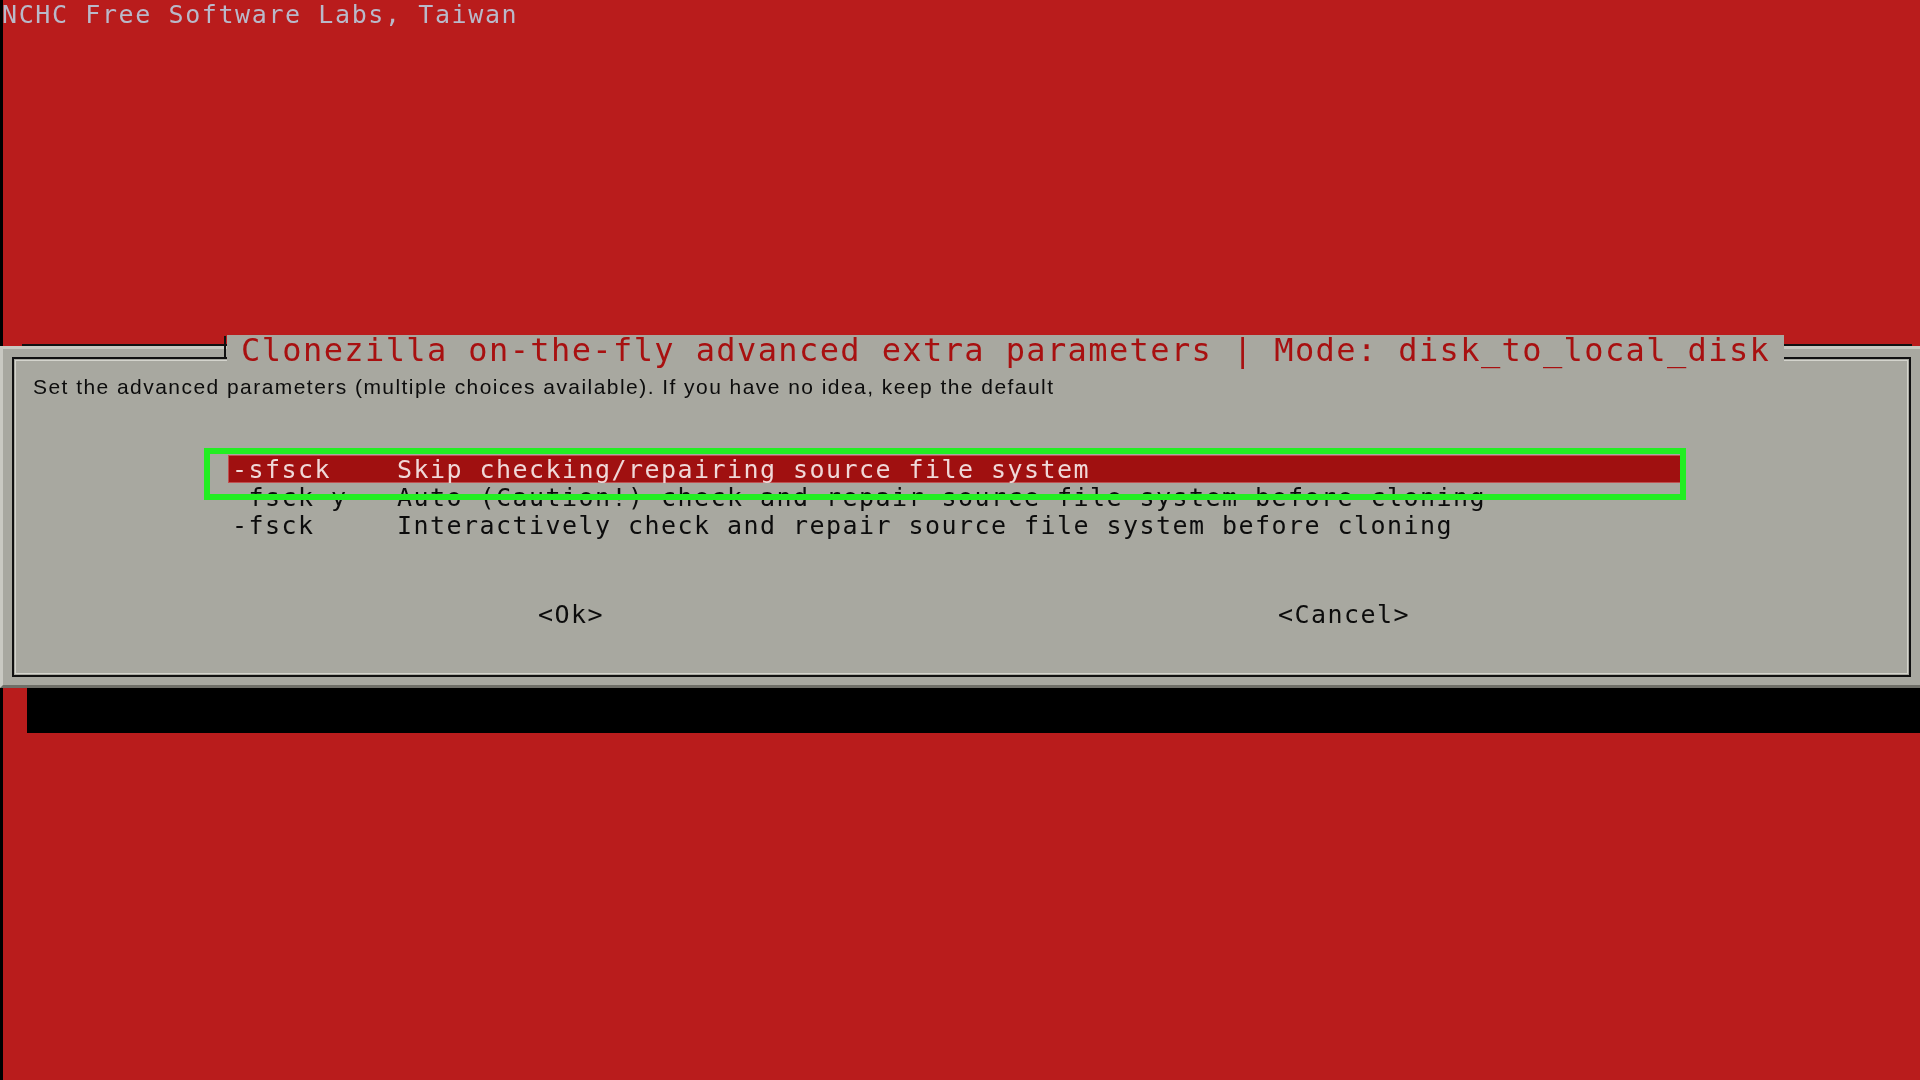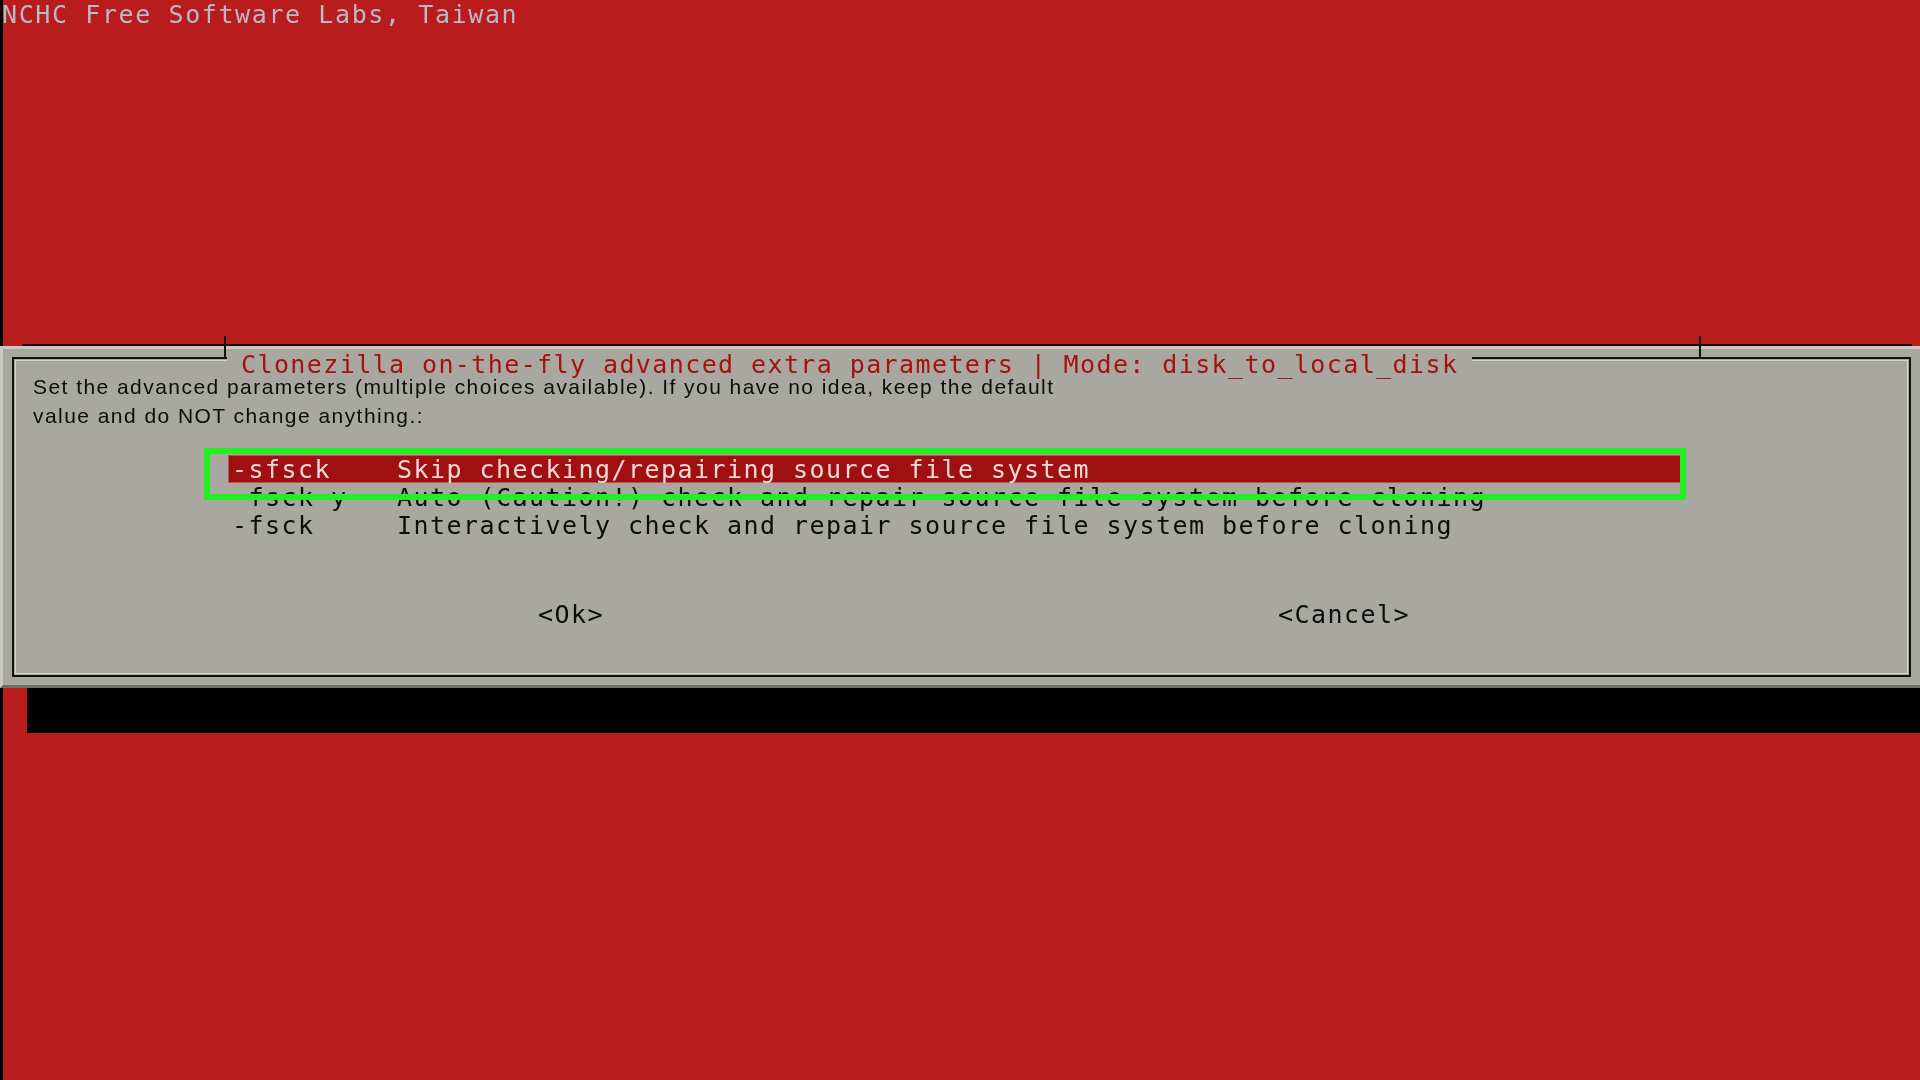--- a/index.html
+++ b/index.html
@@ -94,25 +94,25 @@
     position: absolute;
     left: 22px;
     top: 344px;
     width: 1890px;
     height: 0px;
     border-top: 2px solid #111111;
   }
 
   .title-text {
     position: absolute;
-    top: 350px;
+    top: 335px;
     left: 227px;
     background: #a8a8a0;
     color: #a81010;
-    font-size: 25px;
+    font-size: 32px;
     line-height: 30px;
     letter-spacing: 1.4px;
     white-space: pre;
     padding: 0 14px;
     font-family: "DejaVu Sans Mono", "Liberation Mono", monospace;
   }
   .title-tick {
     position: absolute;
     top: 336px;
     width: 2px;
@@ -207,21 +207,20 @@
   <div id="dialog">
     <div id="dialog-inner"></div>
   </div>
 
   <div class="title-rule"></div>
   <div class="title-tick left"></div>
   <div class="title-tick right"></div>
   <div class="title-text">Clonezilla on-the-fly advanced extra parameters | Mode: disk_to_local_disk</div>
 
   <div class="body-text">Set the advanced parameters (multiple choices available). If you have no idea, keep the default</div>
-  <div class="body-text" style="top:401px;">value and do NOT change anything.:</div>
 
   <div id="options">
     <div class="opt-row selected">-sfsck    Skip checking/repairing source file system</div>
     <div class="opt-row">-fsck-y   Auto (Caution!) check and repair source file system before cloning</div>
     <div class="opt-row">-fsck     Interactively check and repair source file system before cloning</div>
   </div>
 
   <div id="green-box"></div>
 
   <div id="buttons">

